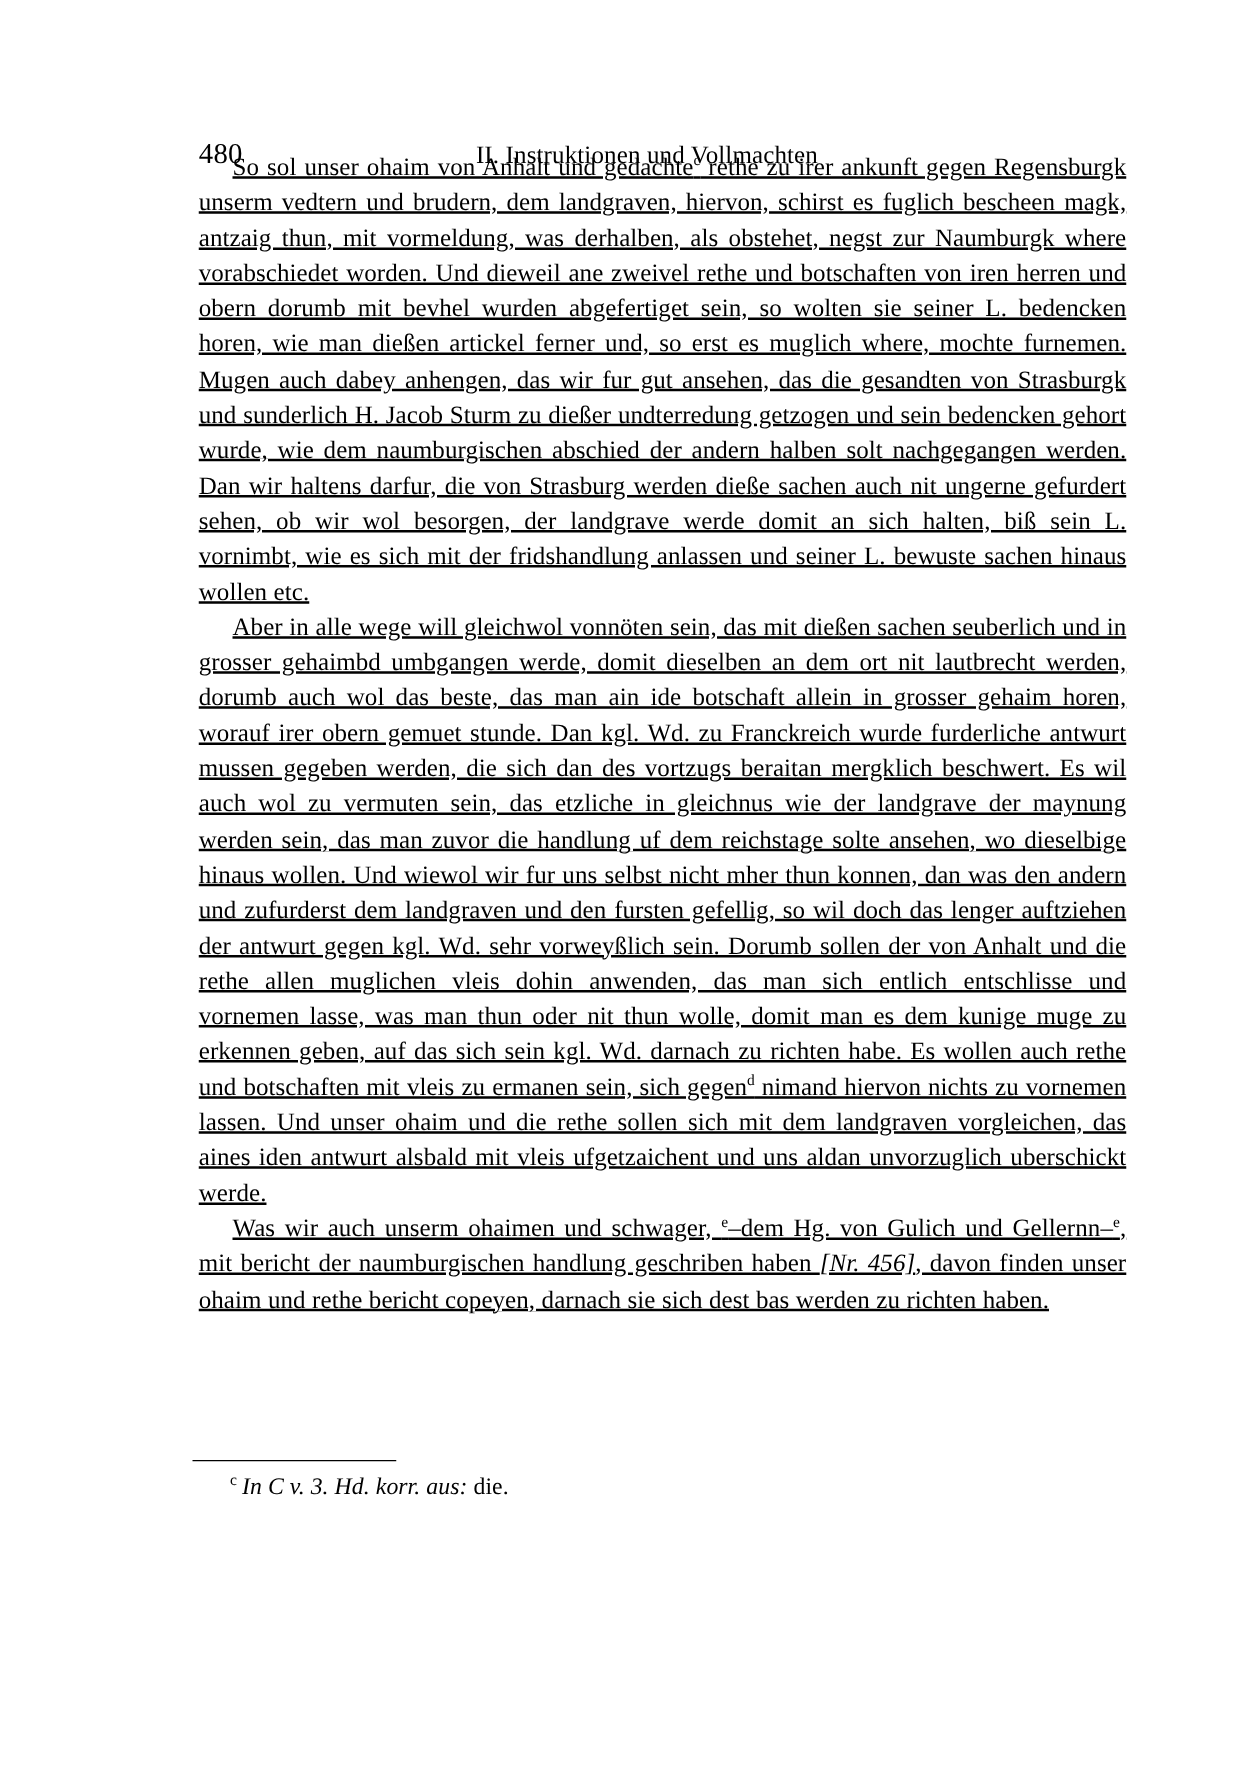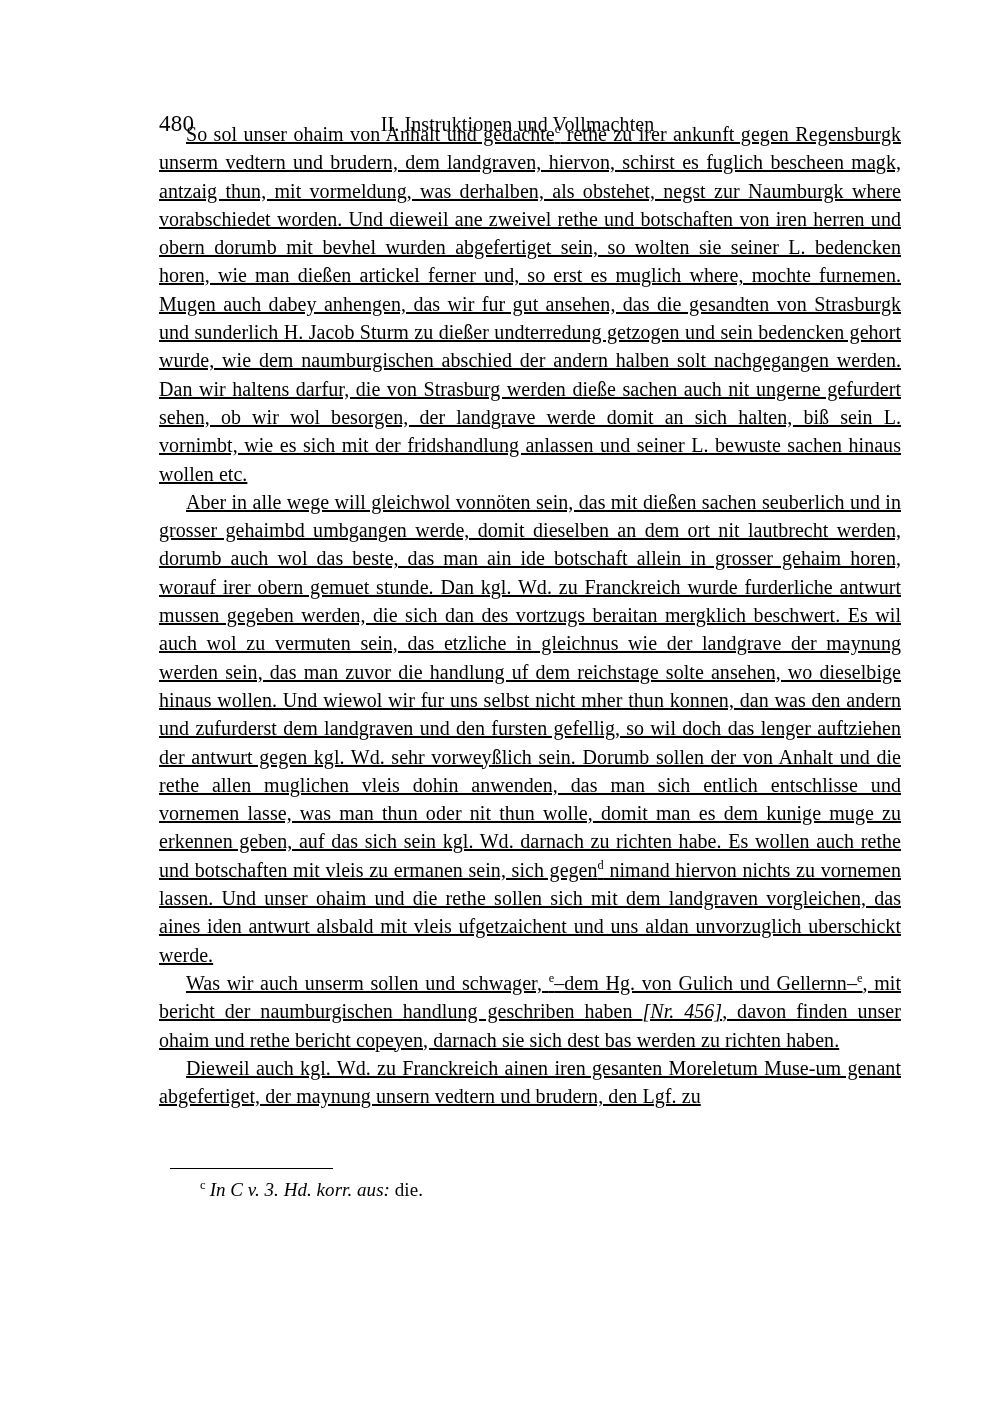--- a/index.html
+++ b/index.html
@@ -74,21 +74,21 @@
     vertical-align: super;
     line-height: 0;
   }
   .ital {
     font-style: italic;
   }
 
   
   .footnotes {
     position: absolute;
-    left: 170px;
+    left: 154px;
     top: 1168px;
     width: 742px;
   }
   .fn-rule {
     width: 163px;
     height: 0;
     border-top: 1.2px solid #000;
     margin: 0 0 8px 0;
   }
   .fn-line {
@@ -121,23 +121,22 @@
     <span class="folio">480</span>
     <span class="head-title">II. Instruktionen und Vollmachten</span>
   </div>
 
   <div class="textblock">
 
     <p class="para"><span>So sol unser ohaim von Anhalt und gedachte</span><sup>c</sup><span> rethe zu irer ankunft gegen Regensburgk unserm vedtern und brudern, dem landgraven, hiervon, schirst es fuglich bescheen magk, antzaig thun, mit vormeldung, was derhalben, als obstehet, negst zur Naumburgk where vorabschiedet worden. Und dieweil ane zweivel rethe und botschaften von iren herren und obern dorumb mit bevhel wurden abgefertiget sein, so wolten sie seiner L. bedencken horen, wie man dießen artickel ferner und, so erst es muglich where, mochte furnemen. Mugen auch dabey anhengen, das wir fur gut ansehen, das die gesandten von Strasburgk und sunderlich H. Jacob Sturm zu dießer undterredung getzogen und sein bedencken gehort wurde, wie dem naumburgischen abschied der andern halben solt nachgegangen werden. Dan wir haltens darfur, die von Strasburg werden dieße sachen auch nit ungerne gefurdert sehen, ob wir wol besorgen, der landgrave werde domit an sich halten, biß sein L. vornimbt, wie es sich mit der fridshandlung anlassen und seiner L. bewuste sachen hinaus wollen etc.</span></p>
 
     <p class="para"><span>Aber in alle wege will gleichwol vonnöten sein, das mit dießen sachen seuberlich und in grosser gehaimbd umbgangen werde, domit dieselben an dem ort nit lautbrecht werden, dorumb auch wol das beste, das man ain ide botschaft allein in grosser gehaim horen, worauf irer obern gemuet stunde. Dan kgl. Wd. zu Franckreich wurde furderliche antwurt mussen gegeben werden, die sich dan des vortzugs beraitan mergklich beschwert. Es wil auch wol zu vermuten sein, das etzliche in gleichnus wie der landgrave der maynung werden sein, das man zuvor die handlung uf dem reichstage solte ansehen, wo dieselbige hinaus wollen. Und wiewol wir fur uns selbst nicht mher thun konnen, dan was den andern und zufurderst dem landgraven und den fursten gefellig, so wil doch das lenger auftziehen der antwurt gegen kgl. Wd. sehr vorweyßlich sein. Dorumb sollen der von Anhalt und die rethe allen muglichen vleis dohin anwenden, das man sich entlich entschlisse und vornemen lasse, was man thun oder nit thun wolle, domit man es dem kunige muge zu erkennen geben, auf das sich sein kgl. Wd. darnach zu richten habe. Es wollen auch rethe und botschaften mit vleis zu ermanen sein, sich gegen</span><sup>d</sup><span> nimand hiervon nichts zu vornemen lassen. Und unser ohaim und die rethe sollen sich mit dem landgraven vorgleichen, das aines iden antwurt alsbald mit vleis ufgetzaichent und uns aldan unvorzuglich uberschickt werde.</span></p>
 
-    <p class="para"><span>Was wir auch unserm sollen und schwager, </span><sup>e</sup><span>–dem Hg. von Gulich und Gellernn–</span><sup>e</sup><span>, mit bericht der naumburgischen handlung geschriben haben </span><span class="ital">[Nr. 456]</span><span>, davon finden unser ohaim und rethe bericht copeyen, darnach sie sich dest bas werden zu richten haben.</span></p>
+    <p class="para"><span>Was wir auch unserm ohaimen und schwager, </span><sup>e</sup><span>–dem Hg. von Gulich und Gellernn–</span><sup>e</sup><span>, mit bericht der naumburgischen handlung geschriben haben </span><span class="ital">[Nr. 456]</span><span>, davon finden unser ohaim und rethe bericht copeyen, darnach sie sich dest bas werden zu richten haben.</span></p>
 
-    <p class="para last-line-left">Dieweil auch kgl. Wd. zu Franckreich ainen iren gesanten Moreletum Muse-um genant abgefertiget, der maynung unsern vedtern und brudern, den Lgf. zu</p>
 
   </div>
 
   <div class="footnotes">
     <div class="fn-rule"></div>
 
     <div class="fn-line"><span class="fn-mark">c</span><span class="fn-text">In C v. 3. Hd. korr. aus:</span><span class="fn-roman"> die.</span></div>
 
 
   </div>

